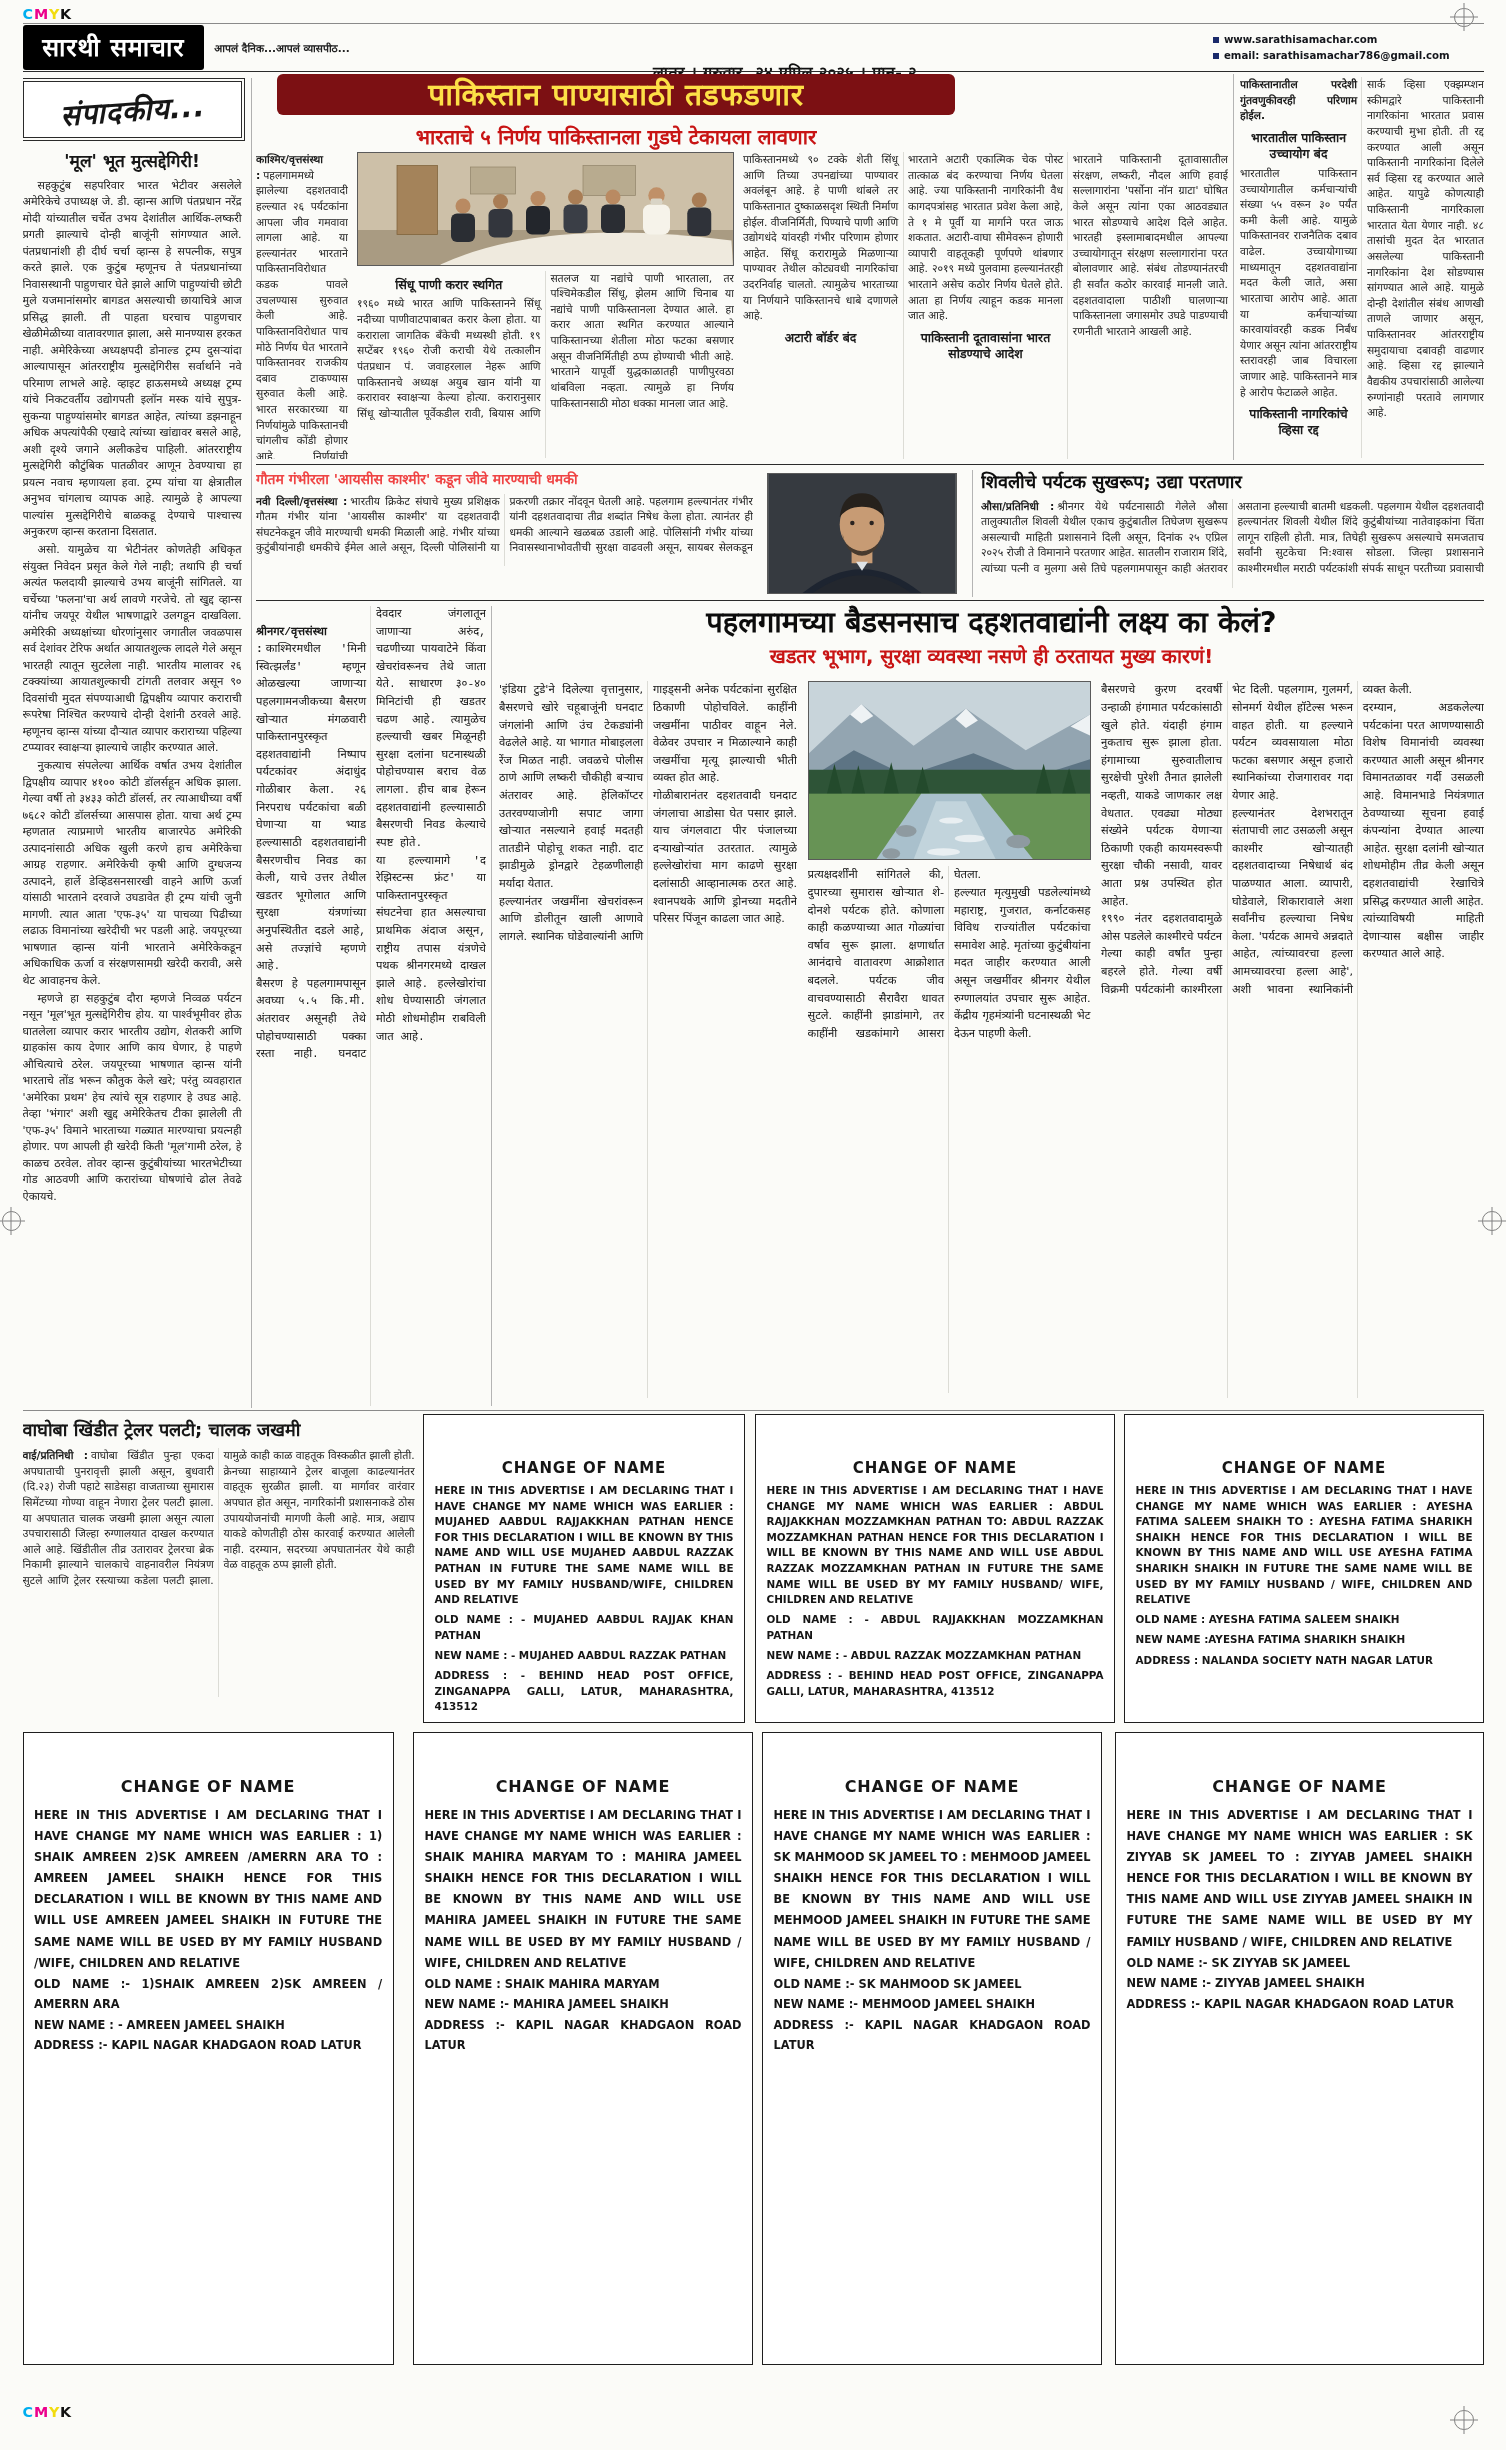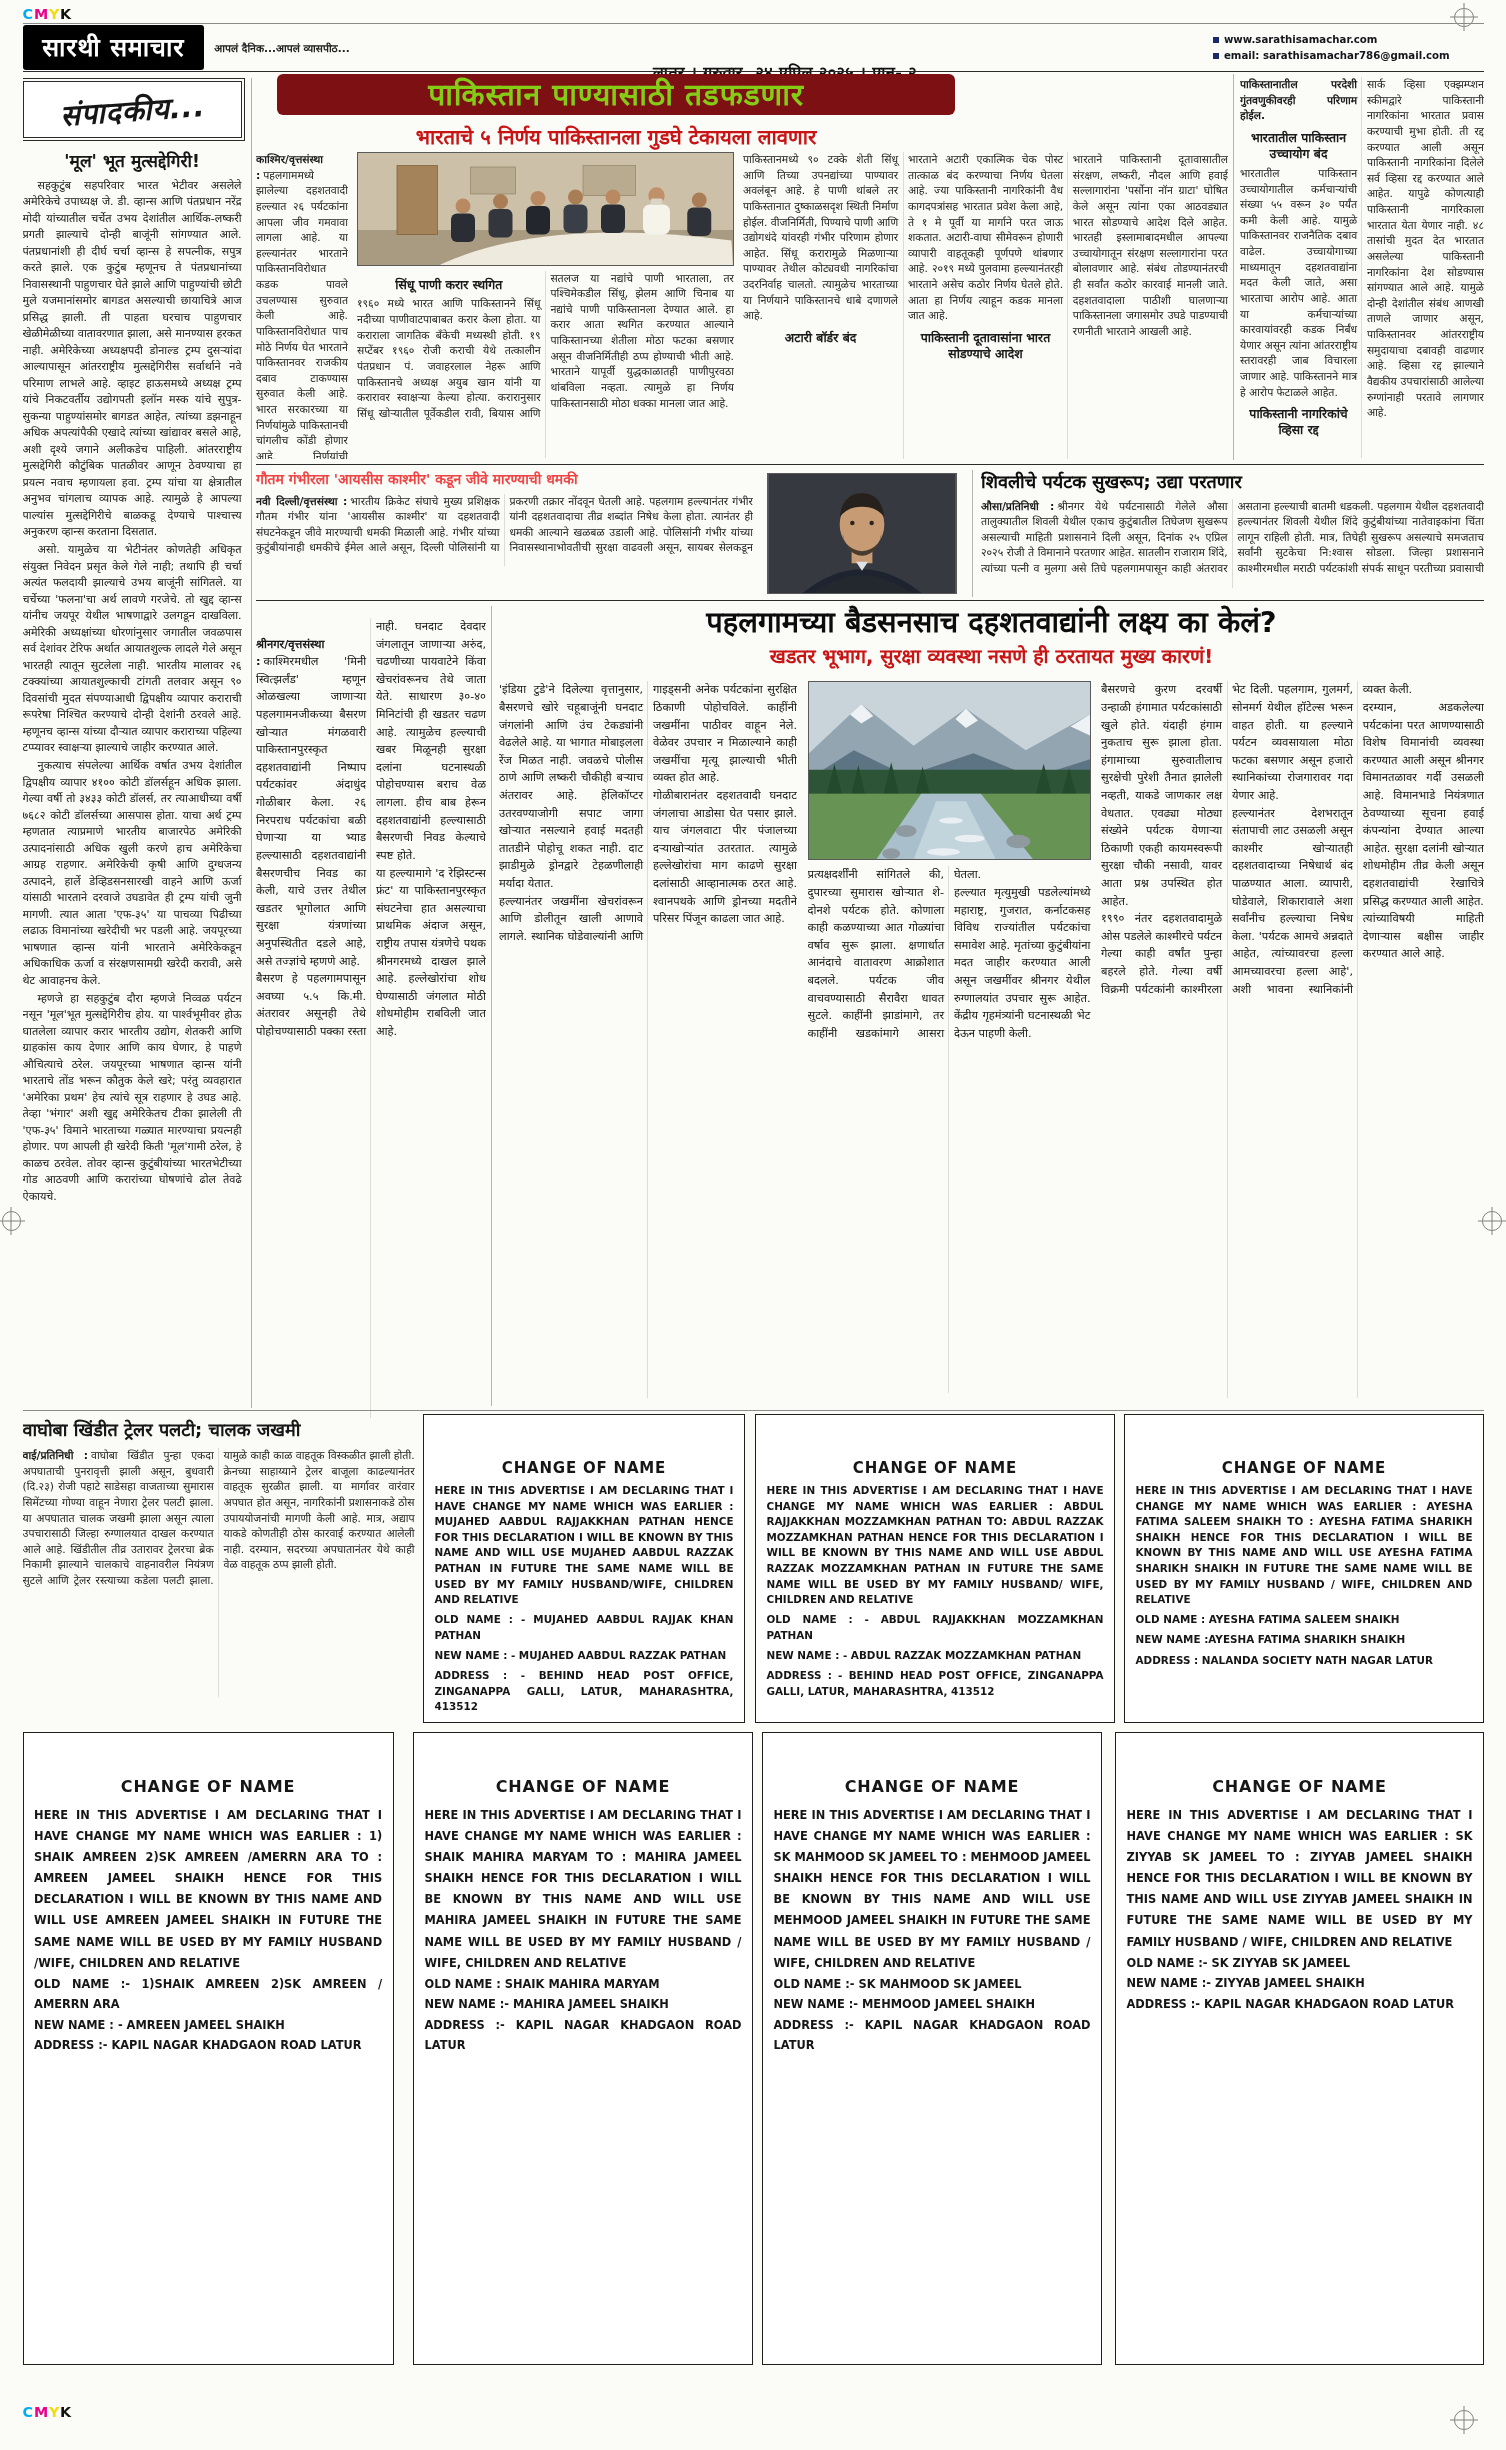--- a/index.html
+++ b/index.html
@@ -28,21 +28,21 @@
   .sq { display:inline-block; width:6px; height:6px; background:#1a2a6b; margin-right:5.3px; }
 
   
   .edit-box { border:1.5px solid #2a2a2a; outline:0.8px solid #2a2a2a; outline-offset:2.3px;
       width:100%; height:57px; display:flex; align-items:center; justify-content:center; margin:3px 0 10.5px; background:#fff; }
   .edit-script { font-style:italic; font-weight:bold; font-size:29px; transform:rotate(-4deg); letter-spacing:0.8px; }
   .edit-title { text-align:center; font-weight:bold; font-size:17.3px; margin-bottom:6px; }
   .edit-body p { font-size:11px; line-height:1.5; text-align:justify; text-indent:15px; margin-bottom:1.5px; }
 
   
-  .lead-banner { background:#7c1013; color:#84cc16; font-weight:bold; font-size:30px; text-align:center;
+  .lead-banner { background:#7c1013; color:#fde047; font-weight:bold; font-size:30px; text-align:center;
       line-height:41px; border-radius:6px; letter-spacing:0.8px; }
   .lead-subhead { color:#c81414; font-weight:bold; font-size:20.3px; text-align:center; }
 
   .headline-md { font-weight:bold; font-size:14px; line-height:1.18; color:#ef4444; }
   .headline-md2 { font-weight:bold; font-size:18px; line-height:1.2; color:#0e0e0e; }
 
   .pah-headline { font-weight:bold; font-size:29px; text-align:center; color:#0c0c0c; line-height:1.15; }
   .pah-subhead { color:#c81414; font-weight:bold; font-size:19.6px; text-align:center; margin-top:3px; }
   .pah-text { font-size:11.3px; line-height:1.56; text-align:justify; }
 
@@ -187,21 +187,21 @@
   <div class="abs clip" style="left:981px; top:471px; width:503px; height:125px;">
     <div class="headline-md2">शिवलीचे पर्यटक सुखरूप; उद्या परतणार</div>
     <div class="body-text cols2 clip" style="height:89px; margin-top:6px;">
       <b class="byline">औसा/प्रतिनिधी :</b><span>श्रीनगर येथे पर्यटनासाठी गेलेले औसा तालुक्यातील शिवली येथील एकाच कुटुंबातील तिघेजण सुखरूप असल्याची माहिती प्रशासनाने दिली असून, दिनांक २५ एप्रिल २०२५ रोजी ते विमानाने परतणार आहेत. सातलीन राजाराम शिंदे, त्यांच्या पत्नी व मुलगा असे तिघे पहलगामपासून काही अंतरावर असताना हल्ल्याची बातमी धडकली. पहलगाम येथील दहशतवादी हल्ल्यानंतर शिवली येथील शिंदे कुटुंबीयांच्या नातेवाइकांना चिंता लागून राहिली होती. मात्र, तिघेही सुखरूप असल्याचे समजताच सर्वांनी सुटकेचा नि:श्वास सोडला. जिल्हा प्रशासनाने काश्मीरमधील मराठी पर्यटकांशी संपर्क साधून परतीच्या प्रवासाची व्यवस्था केली आहे. श्रीनगर येथे थांबलेले पर्यटक विशेष विमानाने मुंबईत दाखल होणार असून, तेथून ते औसा येथे परततील.</span>
     </div>
   </div>
 
   <div class="h-rule" style="left:256px; top:600px; width:1228px;"></div>
 
   <div class="abs" style="left:256px; top:606px; width:1228px; height:800px;">
-    <div class="pah-text cols2 clip prelines abs" style="left:0; top:12px; width:230px; height:800px;">
+    <div class="pah-text cols2 clip prelines abs" style="left:0; top:0; width:230px; height:800px;font-family:Liberation Mono, monospace;">
       <b class="byline">श्रीनगर/वृत्तसंस्था :</b><span>काश्मिरमधील 'मिनी स्वित्झर्लंड' म्हणून ओळखल्या जाणाऱ्या पहलगामनजीकच्या बैसरण खोऱ्यात मंगळवारी पाकिस्तानपुरस्कृत दहशतवाद्यांनी निष्पाप पर्यटकांवर अंदाधुंद गोळीबार केला. २६ निरपराध पर्यटकांचा बळी घेणाऱ्या या भ्याड हल्ल्यासाठी दहशतवाद्यांनी बैसरणचीच निवड का केली, याचे उत्तर तेथील खडतर भूगोलात आणि सुरक्षा यंत्रणांच्या अनुपस्थितीत दडले आहे, असे तज्ज्ञांचे म्हणणे आहे.
 बैसरण हे पहलगामपासून अवघ्या ५.५ कि.मी. अंतरावर असूनही तेथे पोहोचण्यासाठी पक्का रस्ता नाही. घनदाट देवदार जंगलातून जाणाऱ्या अरुंद, चढणीच्या पायवाटेने किंवा खेचरांवरूनच तेथे जाता येते. साधारण ३०-४० मिनिटांची ही खडतर चढण आहे. त्यामुळेच हल्ल्याची खबर मिळूनही सुरक्षा दलांना घटनास्थळी पोहोचण्यास बराच वेळ लागला. हीच बाब हेरून दहशतवाद्यांनी हल्ल्यासाठी बैसरणची निवड केल्याचे स्पष्ट होते.
 या हल्ल्यामागे 'द रेझिस्टन्स फ्रंट' या पाकिस्तानपुरस्कृत संघटनेचा हात असल्याचा प्राथमिक अंदाज असून, राष्ट्रीय तपास यंत्रणेचे पथक श्रीनगरमध्ये दाखल झाले आहे. हल्लेखोरांचा शोध घेण्यासाठी जंगलात मोठी शोधमोहीम राबविली जात आहे.</span>
     </div>
     <div class="v-rule" style="left:235px; top:0; height:800px;"></div>
     <div class="abs" style="left:243px; top:0; width:985px;">
       <div class="pah-headline">पहलगामच्या बैडसनसाच दहशतवाद्यांनी लक्ष्य का केलं?</div>
       <div class="pah-subhead">खडतर भूभाग, सुरक्षा व्यवस्था नसणे ही ठरतायत मुख्य कारणं!</div>
       <div style="display:flex; gap:10.5px; margin-top:12px; height:717px;">
         <div class="pah-text cols2 clip prelines" style="width:298px; height:100%;">'इंडिया टुडे'ने दिलेल्या वृत्तानुसार, बैसरणचे खोरे चहूबाजूंनी घनदाट जंगलांनी आणि उंच टेकड्यांनी वेढलेले आहे. या भागात मोबाइलला रेंज मिळत नाही. जवळचे पोलीस ठाणे आणि लष्करी चौकीही बऱ्याच अंतरावर आहे. हेलिकॉप्टर उतरवण्याजोगी सपाट जागा खोऱ्यात नसल्याने हवाई मदतही तातडीने पोहोचू शकत नाही. दाट झाडीमुळे ड्रोनद्वारे टेहळणीलाही मर्यादा येतात.

